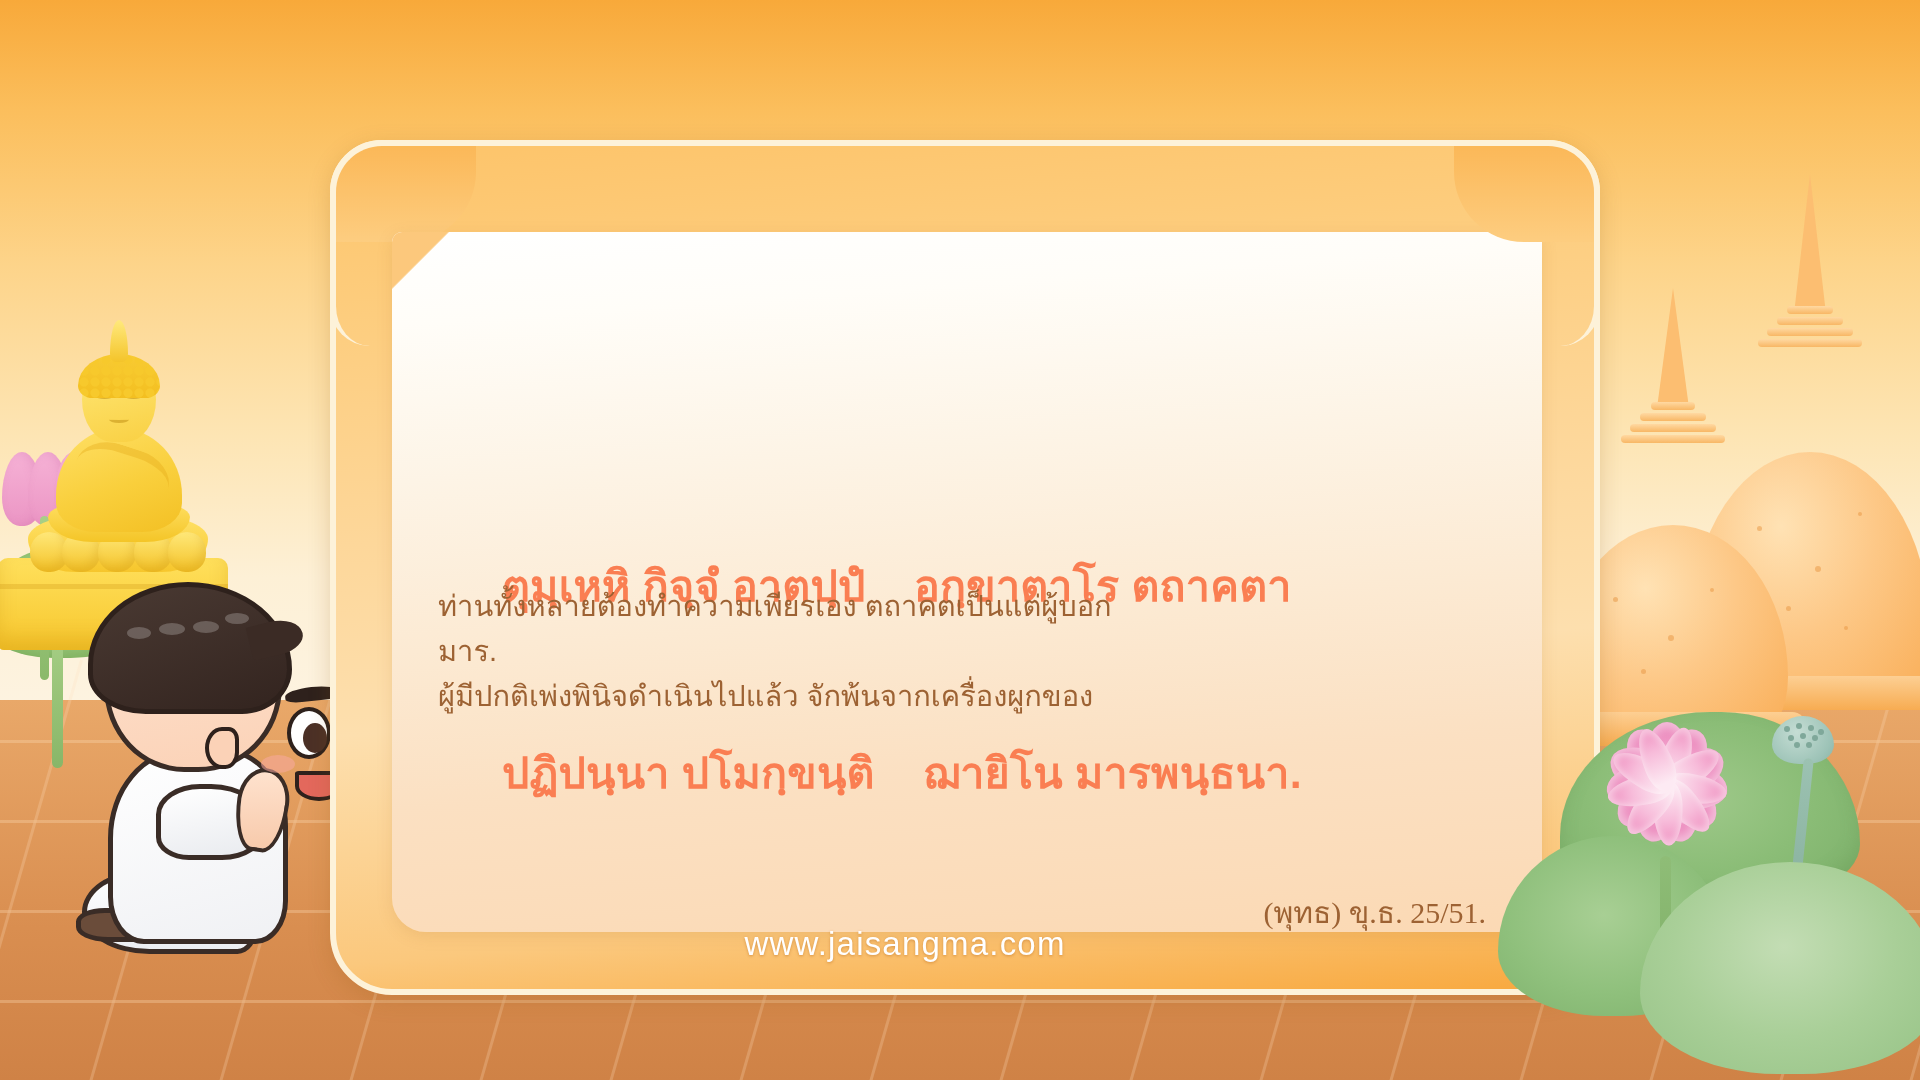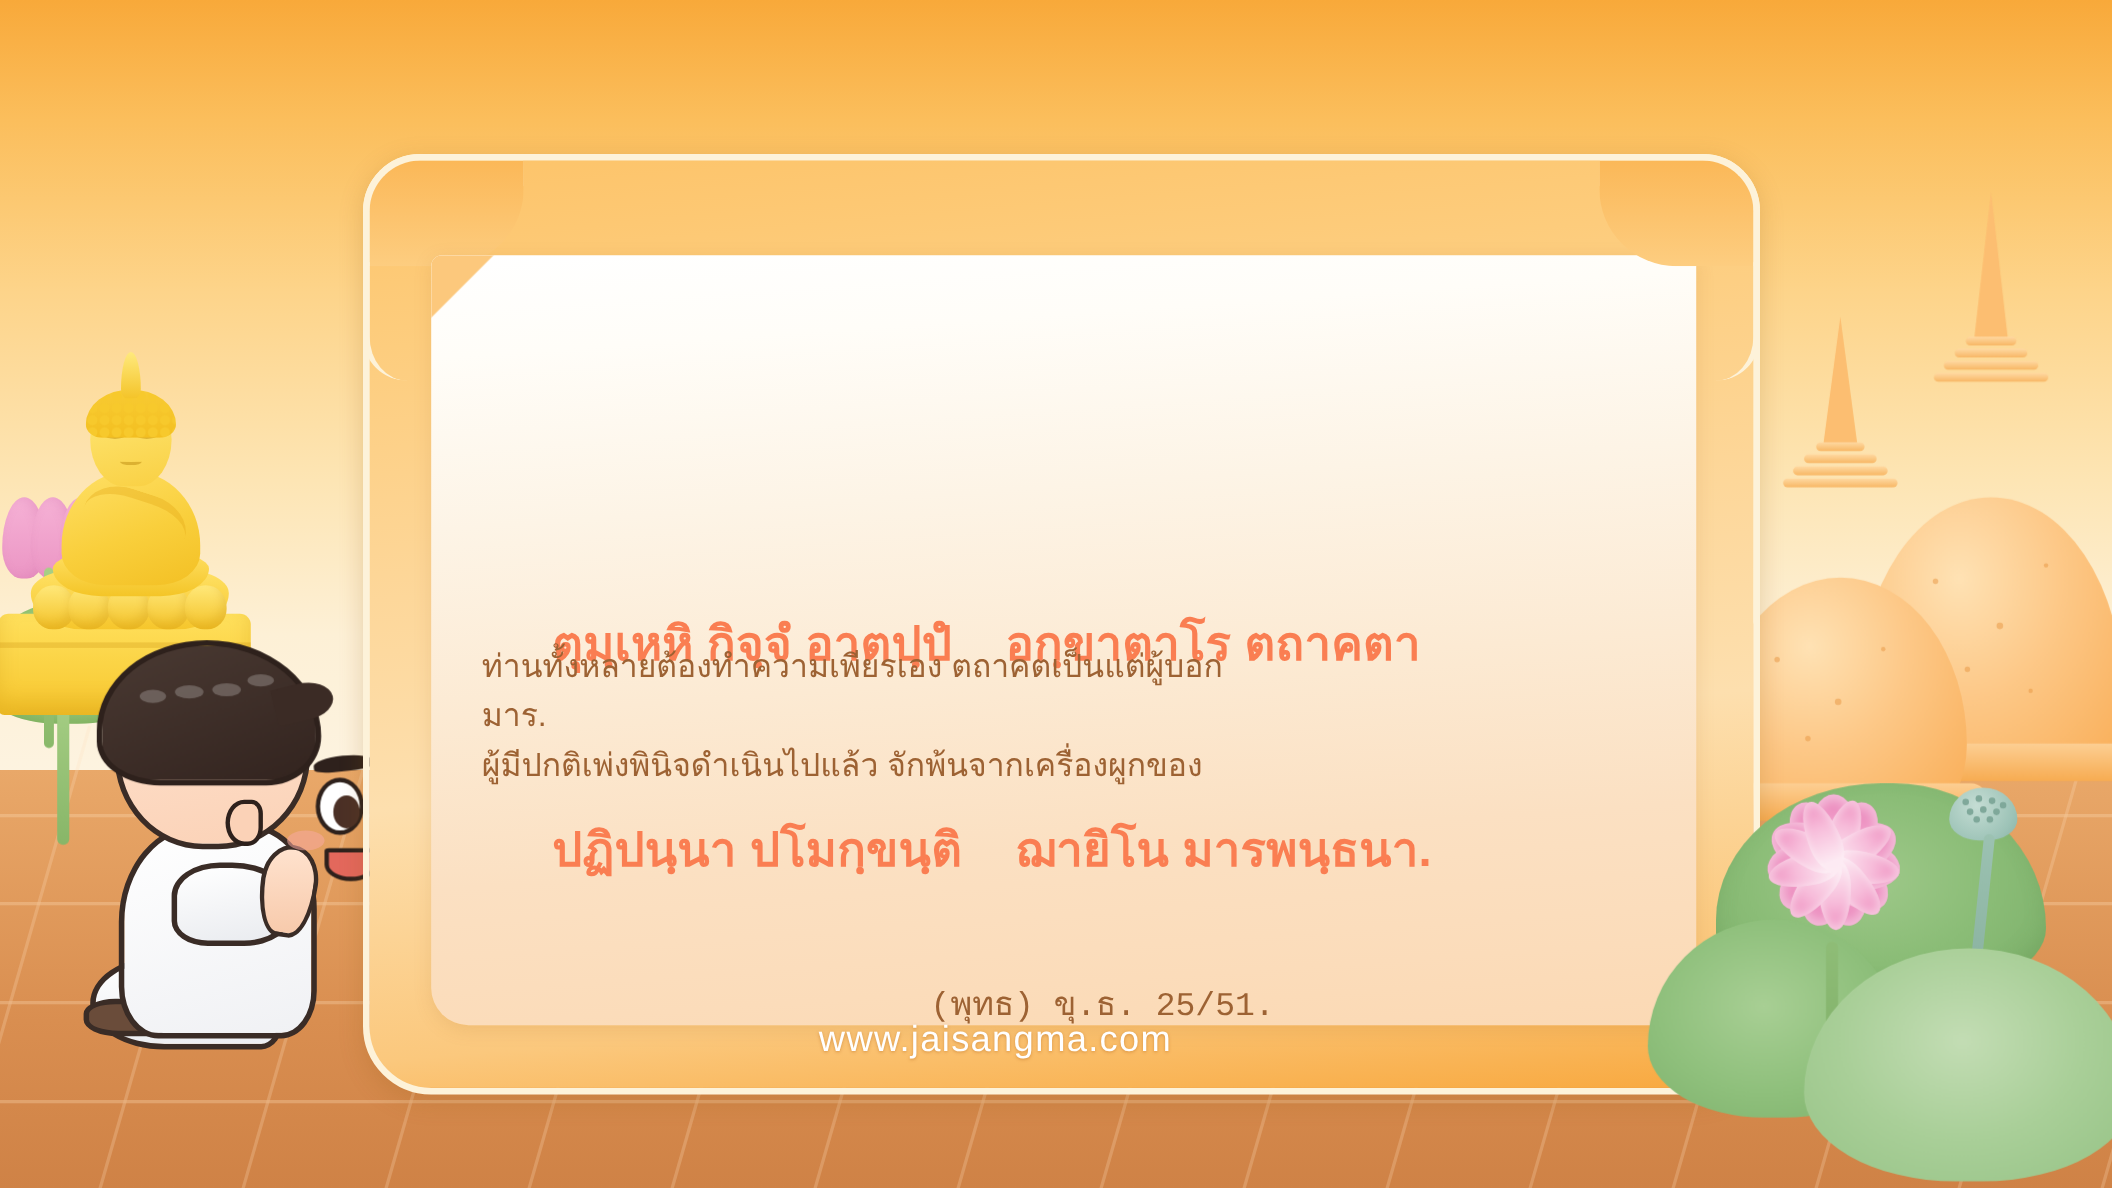--- a/index.html
+++ b/index.html
@@ -324,22 +324,22 @@
     letter-spacing:.2px; white-space:pre;
   }
   .translation{
     position:absolute; left:46px; top:352px; width:1060px;
     color:#9d6233;
     font-family:"Liberation Sans", sans-serif;
     font-size:29px; line-height:1.55;
   }
   .citation{
     position:absolute; right:56px; bottom:-4px; width:640px;
-    color:#9d6233; font-size:30px;
-    font-family:Liberation Mono, monospace;
+    text-align:right; color:#9d6233; font-size:30px;
+    font-family:Liberation Serif, serif;
   }
   .url-bar{
     position:absolute; left:0; right:0; bottom:26px;
     text-align:center; color:#ffffff; font-size:33px;
     letter-spacing:1.2px;
     text-shadow:0 1px 3px rgba(170,90,20,.45);
     padding-right:120px;
   }
 
   

